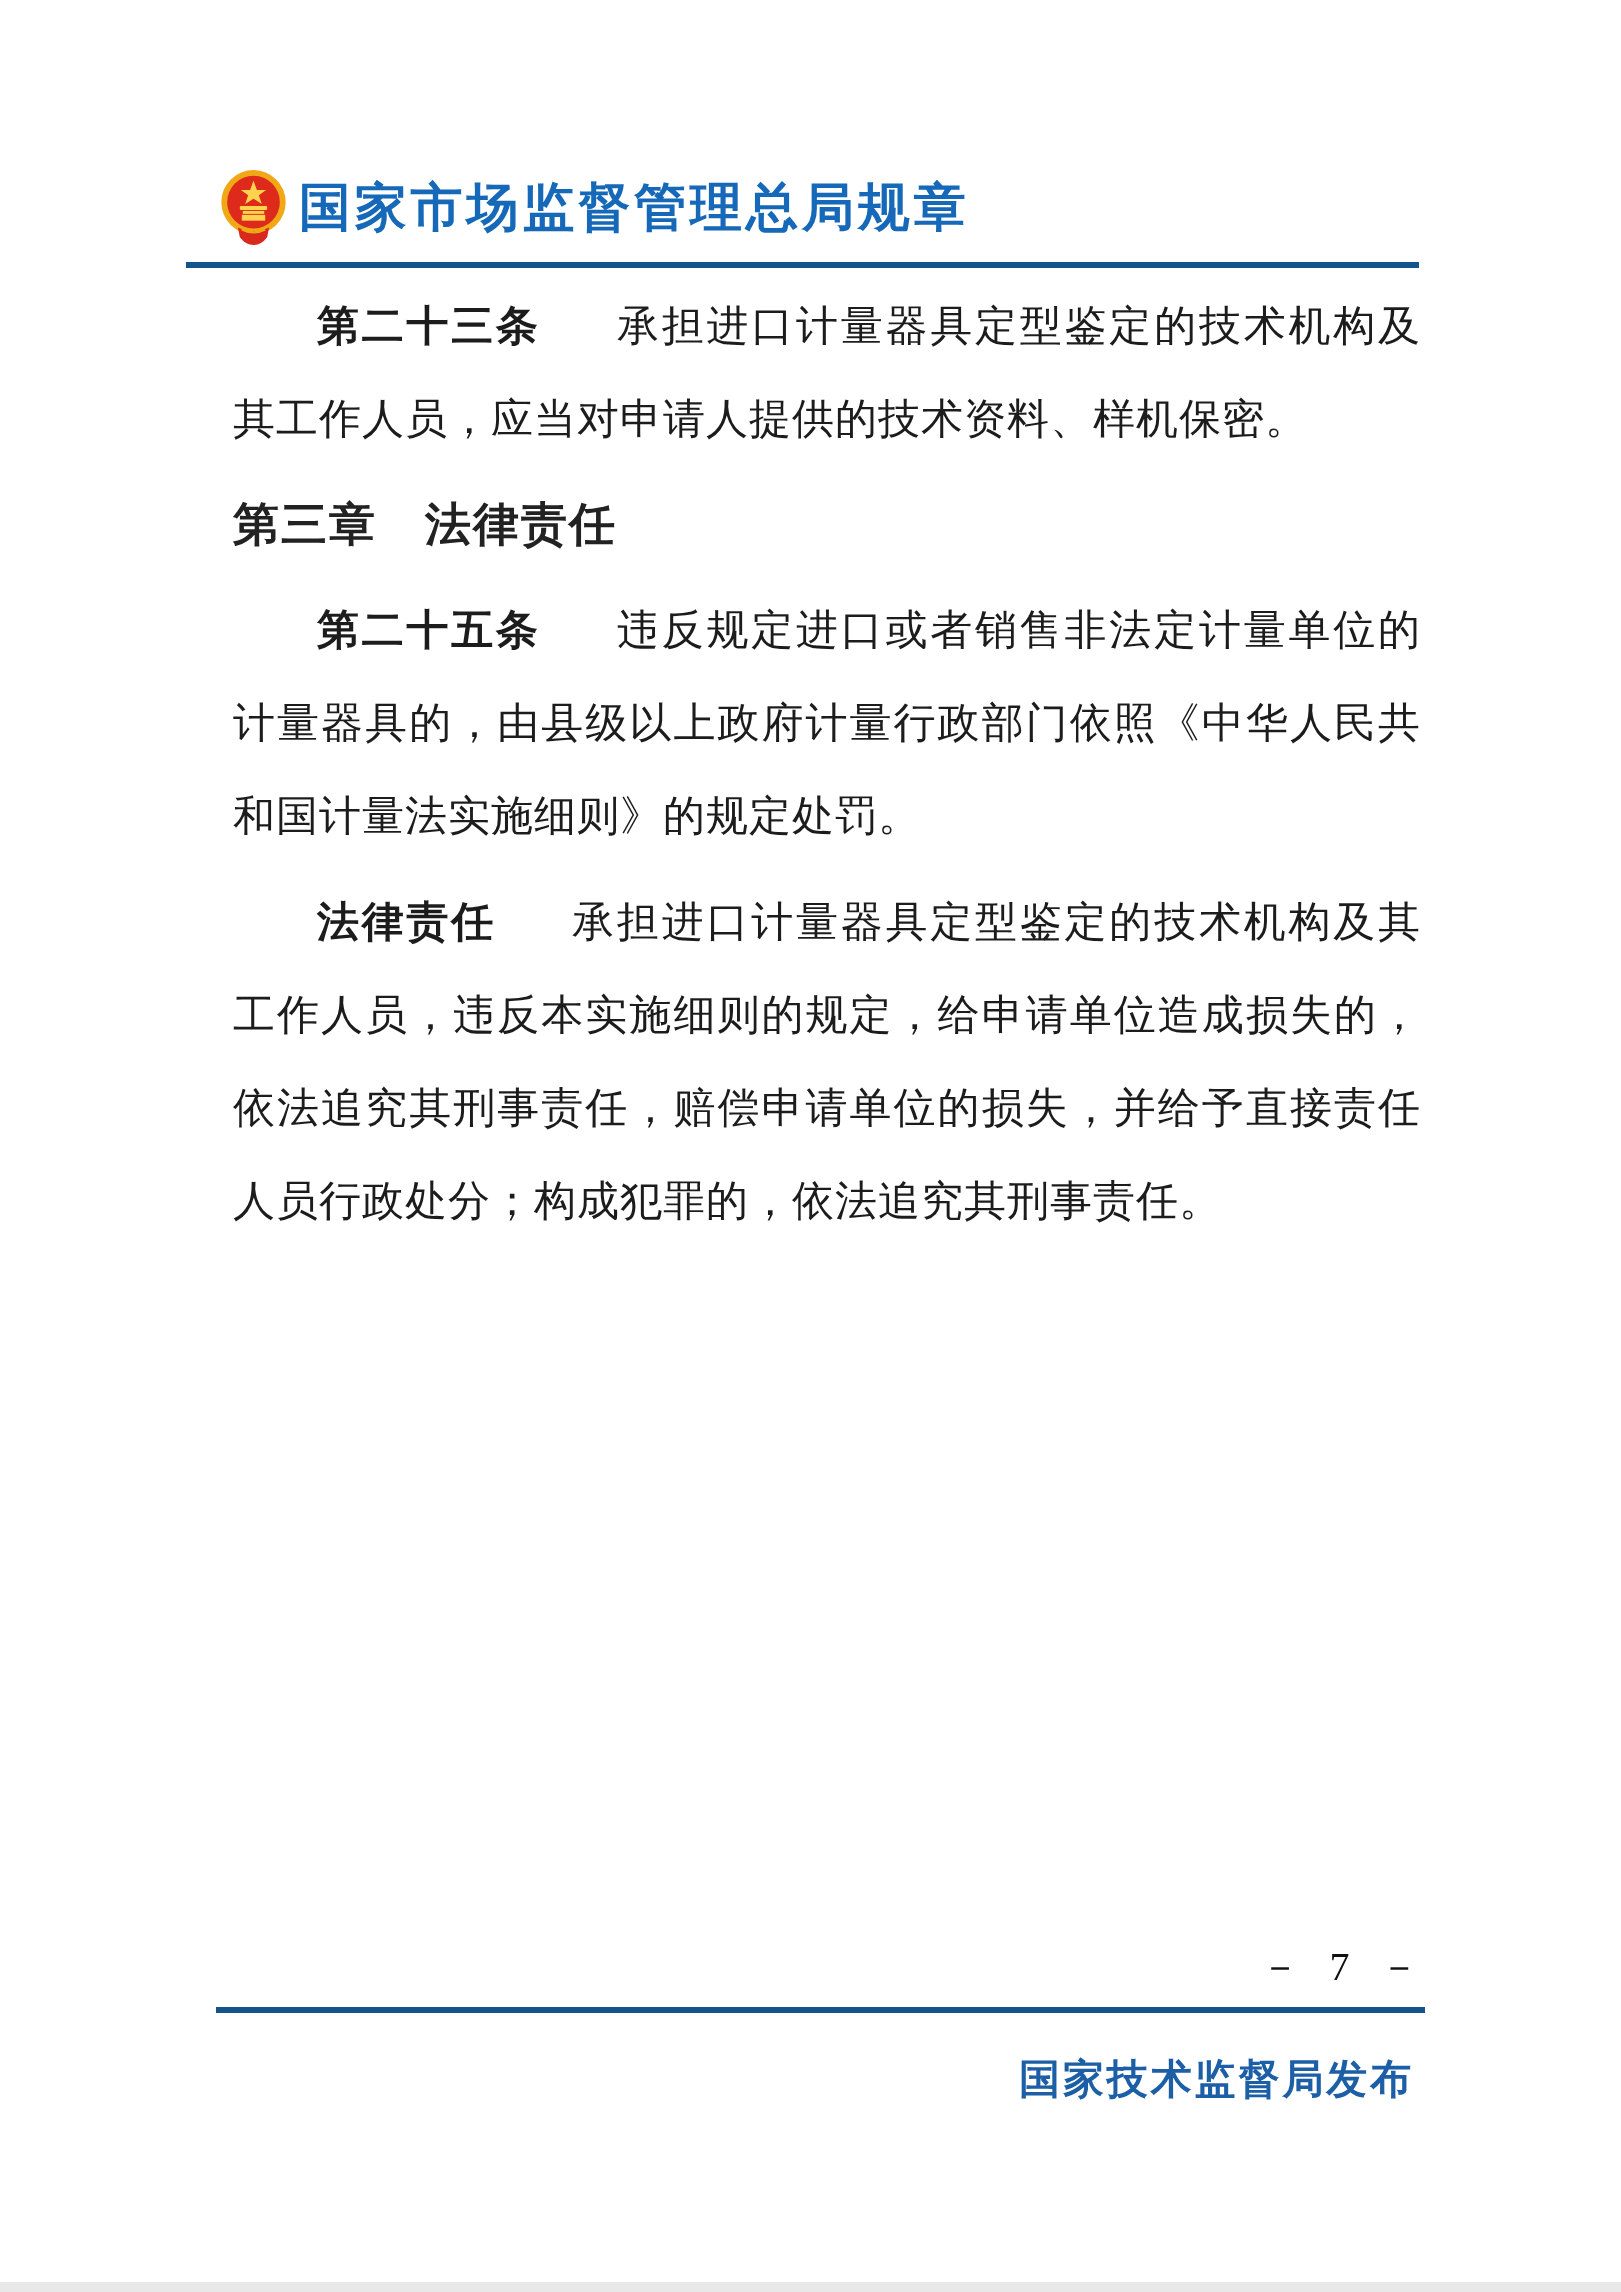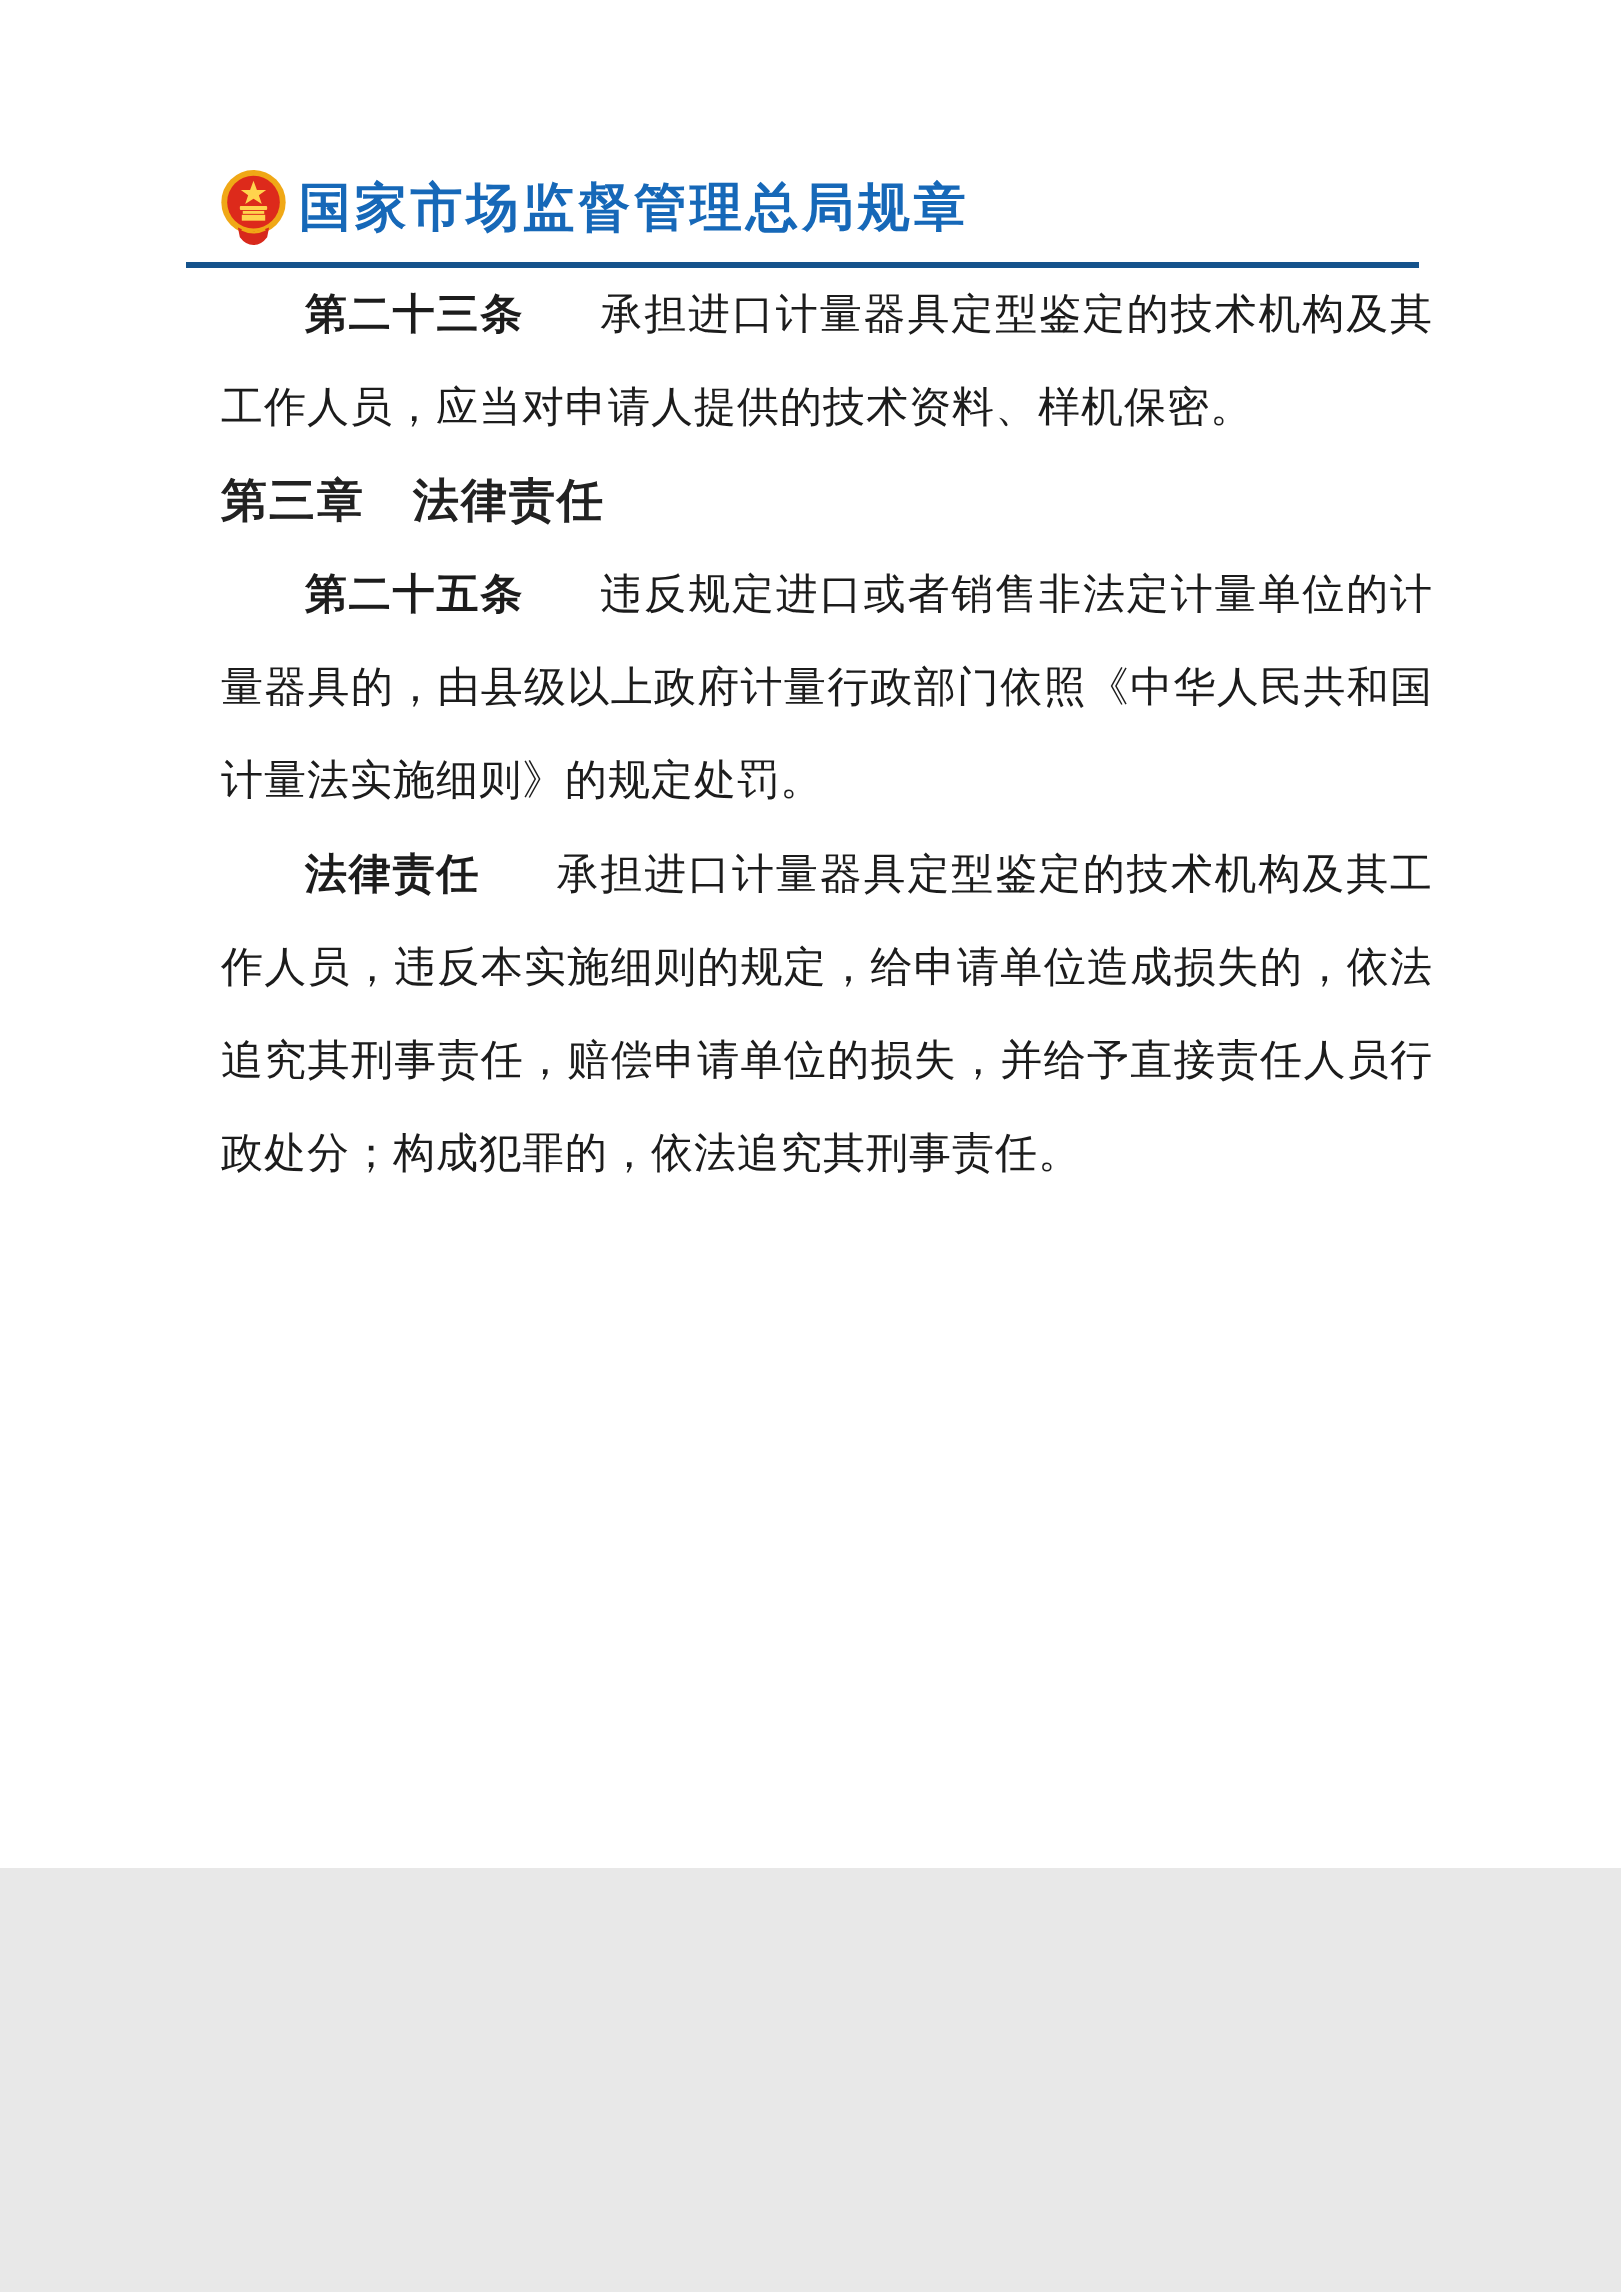--- a/index.html
+++ b/index.html
@@ -1,18 +1,18 @@
 <!DOCTYPE html>
 <html lang="zh"><head>
 <meta charset="utf-8">
 <style>
   html,body{margin:0;padding:0;background:#e8e8e8;}
   .page{
     position:relative;
-    width:1621px;height:1868px;
+    width:1621px;height:2282px;
     background:#ffffff;
     margin:0 auto;
     overflow:hidden;
     font-family:"Liberation Serif","DejaVu Serif",serif;
     color:#1c1c1c;
   }
   
   .header{
     position:absolute;top:169px;left:218px;right:196px;
     display:flex;align-items:center;gap:9.8px;
@@ -32,21 +32,21 @@
   }
   
   .content{
     position:absolute;top:267px;left:221px;width:1212px;
     font-size:42px;
     line-height:93px;
     letter-spacing:1px;
     text-align:justify;
     word-break:break-all;
   }
-  .content p{margin:0;text-indent:84px;}
+  .content p{margin:12px;text-indent:84px;}
   .art{
     font-family:"Liberation Sans","DejaVu Sans",sans-serif;
     font-weight:700;
     margin-right:76px;
   }
   .art:empty{margin-right:0;}
   .chapter{
     margin:44px 0 98px 0;
     font-family:"Liberation Sans","DejaVu Sans",sans-serif;
     font-weight:700;

